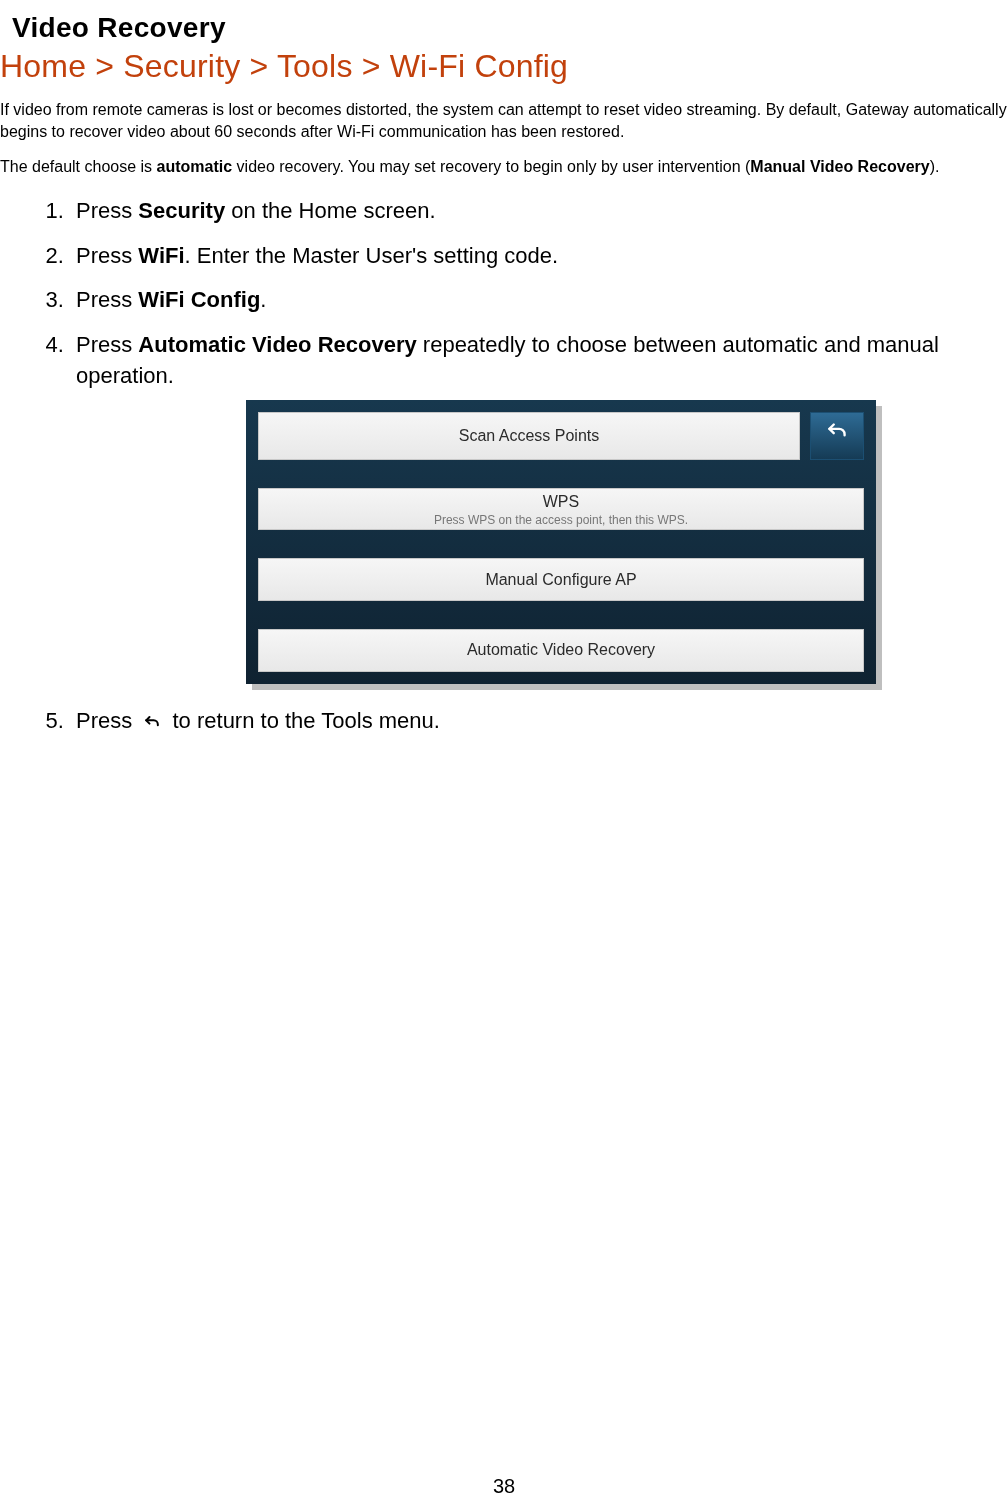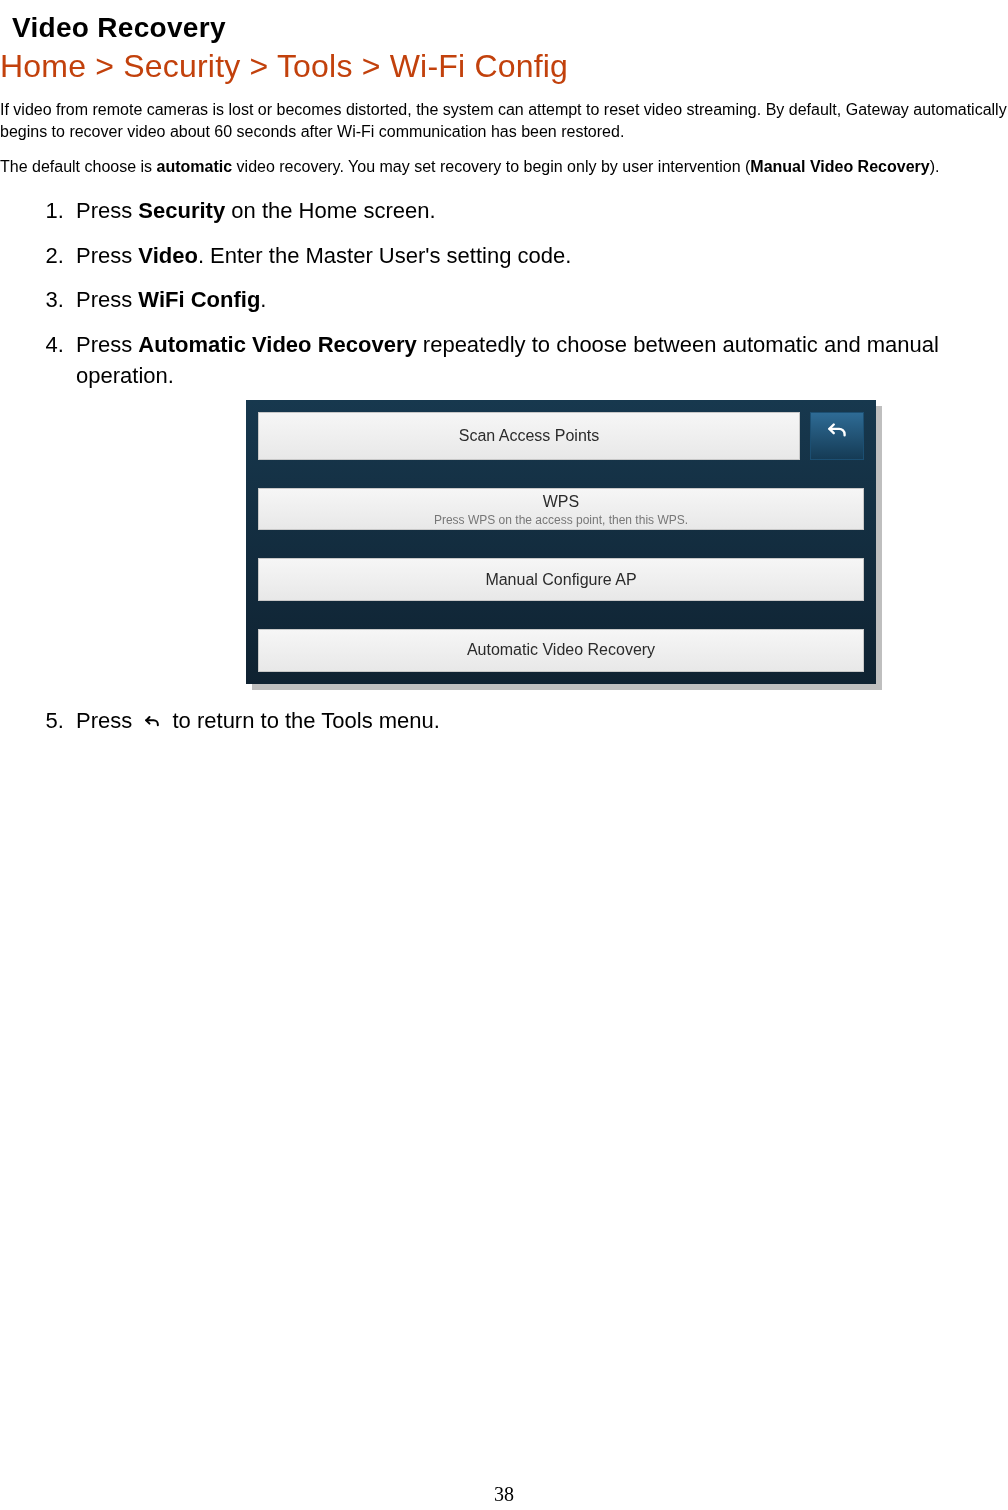--- a/index.html
+++ b/index.html
@@ -93,24 +93,24 @@
       display: inline;
       margin-top: 24px;
     }
     .step5 .icon-inline {
       display: inline-flex;
       vertical-align: middle;
       margin: 0 4px;
     }
     .page-number {
       position: absolute;
-      bottom: 4px;
+      bottom: 12px;
       left: 50%;
       transform: translateX(-50%);
-      font-family: Liberation Serif, serif;
+      font-family: Liberation Sans, sans-serif;
       font-size: 20px;
     }
   </style>
 </head>
 <body>
 
 <h1 class="page-title">Video Recovery</h1>
 
 <div class="breadcrumb">Home &gt; Security &gt; Tools &gt; Wi-Fi Config</div>
 
@@ -118,21 +118,21 @@
 
 <p class="body-text">
   <span>The default choose is </span><span class="b">automatic</span><span> video recovery. You may set recovery to begin only by user intervention (</span><span class="b">Manual Video Recovery</span><span>).</span>
 </p>
 
 <ol class="steps">
   <li>
     <span>Press </span><span class="b">Security</span><span> on the Home screen.</span>
   </li>
   <li>
-    <span>Press </span><span class="b">Video</span><span>. Enter the Master User's setting code.</span>
+    <span>Press </span><span class="b">WiFi</span><span>. Enter the Master User's setting code.</span>
   </li>
   <li>
     <span>Press </span><span class="b">WiFi Config</span><span>.</span>
   </li>
   <li>
     <span>Press </span><span class="b">Automatic Video Recovery</span><span> repeatedly to choose between automatic and manual operation.</span>
 
     <div class="screenshot-wrap">
       <div class="device">
         <div class="row1-wrap">

